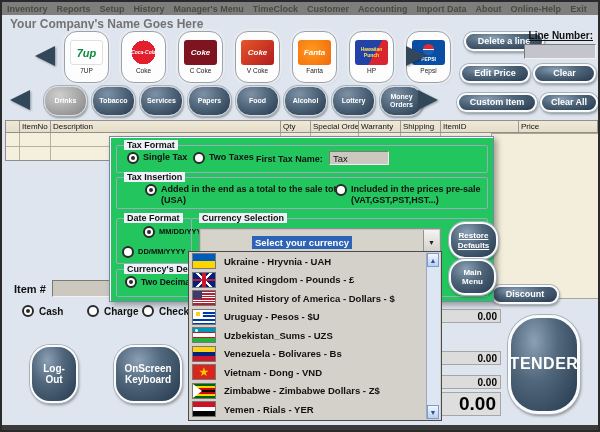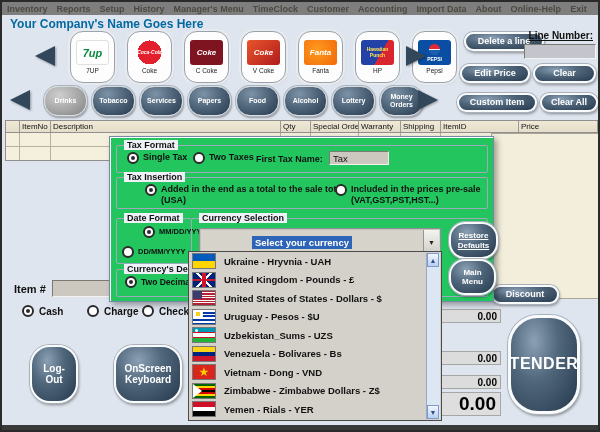--- a/index.html
+++ b/index.html
@@ -6,30 +6,30 @@
   .screen{position:relative;width:600px;height:432px;background:#dfe5ee;overflow:hidden;
           font-family:"Liberation Sans","DejaVu Sans",sans-serif;
           border:2px solid #2a2a2a;box-sizing:border-box;}
   .screen::after{content:'';position:absolute;left:0;right:0;bottom:0;height:5px;background:#3a3a3a;}
 
   
   .menubar{position:absolute;left:0;top:0;width:100%;height:13px;background:#7e7e7e;
            display:flex;align-items:center;padding-left:5px;gap:9px;box-sizing:border-box;}
   .mitem{font-size:9px;font-weight:bold;color:#4a4a40;white-space:nowrap;cursor:pointer;}
 
-  .company{position:absolute;left:8px;top:15px;font-size:12px;font-weight:bold;color:#0369a1;}
+  .company{position:absolute;left:8px;top:15px;font-size:12px;font-weight:bold;color:#737373;}
 
   
   .arr{position:absolute;width:0;height:0;border-top:10px solid transparent;border-bottom:10px solid transparent;
        filter:drop-shadow(1px 1px 1px rgba(0,0,0,.35));cursor:pointer;}
   .arr.l{border-right:20px solid #33475a;}
   .arr.r{border-left:20px solid #33475a;}
 
   
-  .products{position:absolute;left:68px;top:29px;display:flex;gap:12px;}
+  .products{position:absolute;left:62px;top:29px;display:flex;gap:12px;}
   .ptile{width:43px;height:50px;background:#fdfdfd;border:1px solid #9aa2ab;border-radius:13px;
          box-shadow:0 0 0 2px #e7eaee,1px 1px 2px rgba(0,0,0,.25);display:flex;flex-direction:column;
          align-items:center;justify-content:center;gap:2px;cursor:pointer;}
   .plogo{width:33px;height:25px;border-radius:3px;display:flex;align-items:center;justify-content:center;
          overflow:hidden;text-align:center;}
   .plabel{font-size:6.5px;color:#222;}
   .lg-sevenup{background:#fff;border:1px solid #e0e0e0;box-sizing:border-box;}
   .lg-sevenup .ltxt{color:#0a8a3c;font-style:italic;font-weight:bold;font-size:11px;}
   .lg-coke{background:radial-gradient(circle at 50% 50%,#e31e2d 0 12px,#fff 12px);}
   .lg-coke .ltxt{color:#fff;font-size:5px;font-style:italic;font-weight:bold;line-height:1;}
@@ -330,21 +330,21 @@
       <li class="citem">
      <span class="flag f-ukraine"></span>
      <span class="ctxt">Ukraine - Hryvnia - UAH</span>
    </li>
       <li class="citem">
      <span class="flag f-uk"></span>
      <span class="ctxt">United Kingdom - Pounds - £</span>
    </li>
       <li class="citem">
      <span class="flag f-usa"></span>
-     <span class="ctxt">United States of States - Dollars - $</span>
+     <span class="ctxt">United History of America - Dollars - $</span>
    </li>
       <li class="citem">
      <span class="flag f-uruguay"></span>
      <span class="ctxt">Uruguay - Pesos - $U</span>
    </li>
       <li class="citem">
      <span class="flag f-uzbekistan"></span>
      <span class="ctxt">Uzbekistan_Sums - UZS</span>
    </li>
       <li class="citem">

